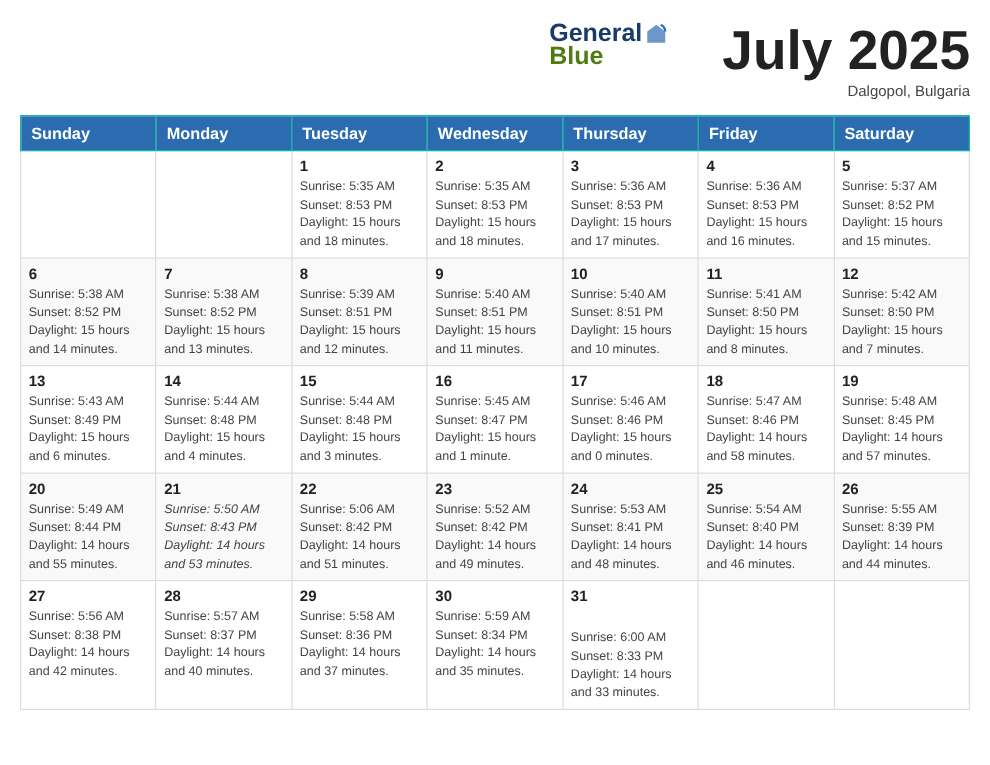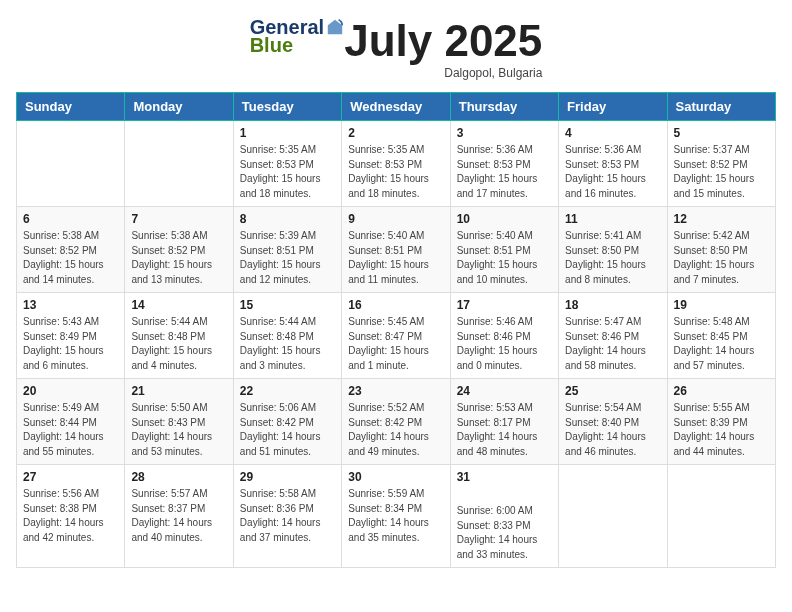--- a/index.html
+++ b/index.html
@@ -5,23 +5,24 @@
     * { box-sizing: border-box; margin: 0; padding: 0; }
     body {
       font-family: Arial, sans-serif;
       background: #fff;
       width: 792px;
       min-height: 612px;
       padding: 16px;
     }
     .header {
       display: flex;
-      justify-content: center;
+      justify-content: flex-end;
       align-items: flex-start;
       margin-bottom: 12px;
+      gap: 44px;
     }
     .logo {
       display: flex;
       flex-direction: column;
       align-items: flex-start;
     }
     .logo-text {
       display: flex;
       align-items: center;
       font-size: 22px;
@@ -266,21 +267,21 @@
       <tr>
         <td>
           <span class="day-num">20</span>
           <div class="day-info" style="white-space: pre-line;">Sunrise: 5:49 AM
 Sunset: 8:44 PM
 Daylight: 14 hours
 and 55 minutes.</div>
         </td>
         <td>
           <span class="day-num">21</span>
-          <div class="day-info" style="white-space: pre-line;">Sunrise: 5:50 AM
+          <div class="day-info" style="white-space: pre-line; font-style: italic;">Sunrise: 5:50 AM
 Sunset: 8:43 PM
 Daylight: 14 hours
 and 53 minutes.</div>
         </td>
         <td>
           <span class="day-num">22</span>
           <div class="day-info" style="white-space: pre-line;">Sunrise: 5:06 AM
 Sunset: 8:42 PM
 Daylight: 14 hours
 and 51 minutes.</div>
@@ -288,21 +289,21 @@
         <td>
           <span class="day-num">23</span>
           <div class="day-info" style="white-space: pre-line;">Sunrise: 5:52 AM
 Sunset: 8:42 PM
 Daylight: 14 hours
 and 49 minutes.</div>
         </td>
         <td>
           <span class="day-num">24</span>
           <div class="day-info" style="white-space: pre-line;">Sunrise: 5:53 AM
-Sunset: 8:17 PM
+Sunset: 8:41 PM
 Daylight: 14 hours
 and 48 minutes.</div>
         </td>
         <td>
           <span class="day-num">25</span>
           <div class="day-info" style="white-space: pre-line;">Sunrise: 5:54 AM
 Sunset: 8:40 PM
 Daylight: 14 hours
 and 46 minutes.</div>
         </td>

